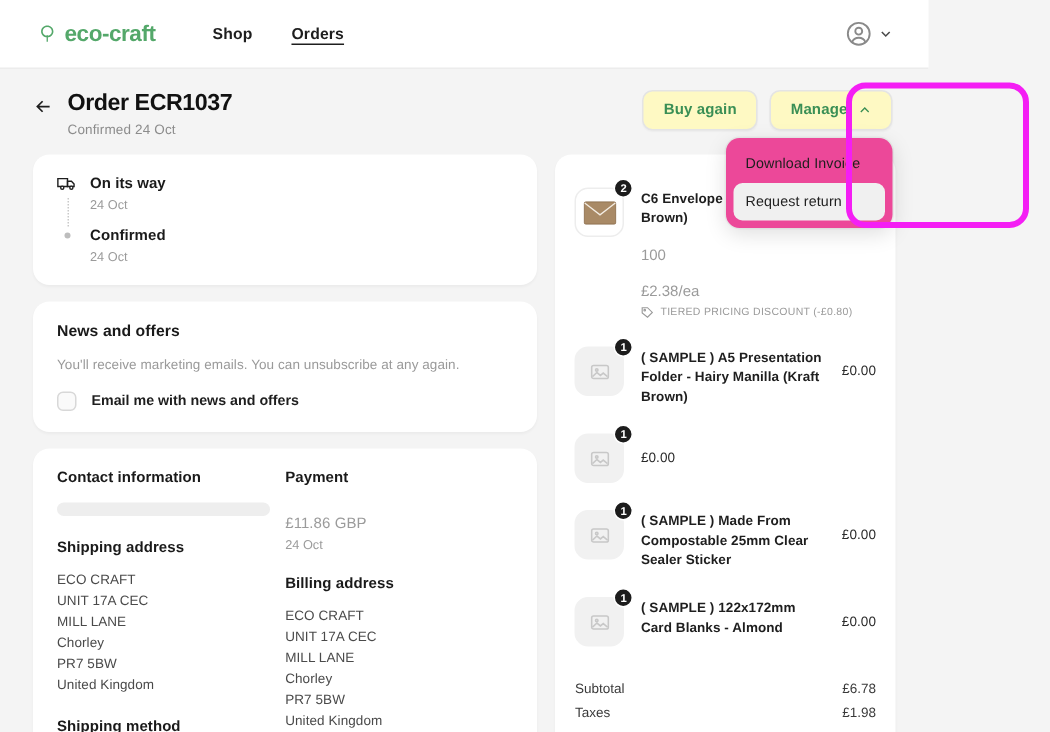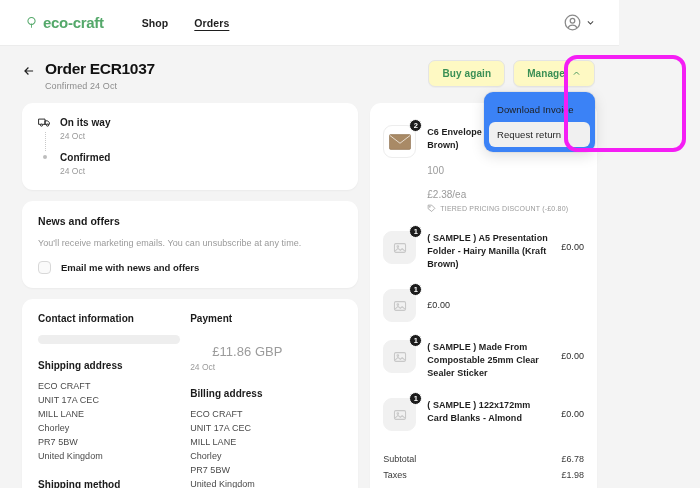--- a/index.html
+++ b/index.html
@@ -50,21 +50,21 @@
     display: flex; align-items: center; gap: 7px;
     font-size: 10px; font-weight: 700; color: #3a8f55;
     letter-spacing: 0.1px; cursor: pointer;
     box-shadow: 0 1px 1px rgba(0,0,0,0.03);
   }
   .chev-up { width: 9px; height: 9px; display: block; }
 
   
   .dropdown {
     position: absolute; top: 32px; right: 0;
-    width: 111px; background: #3b82f6;
+    width: 111px; background: #ec4899;
     border-radius: 9px;
     box-shadow: 0 4px 14px rgba(0,0,0,0.13), 0 0 0 1px rgba(0,0,0,0.04);
     padding: 5px; z-index: 40;
   }
   .dd-item {
     font-size: 9.5px; color: #1e1e1e; letter-spacing: 0.1px;
     padding: 7px 8px; border-radius: 6px; cursor: pointer;
     white-space: nowrap;
   }
   .dd-item.hovered { background: #f0f0f0; }
@@ -114,21 +114,21 @@
 
   
   .info-grid { display: flex; }
   .info-col { width: 50%; padding-right: 10px; }
   .sec-h { font-size: 10px; font-weight: 700; color: #1a1a1a; letter-spacing: 0.05px; }
   .skel {
     height: 9px; border-radius: 5px; background: #eeeeee;
     margin-top: 11px; width: 100%;
   }
   .addr-line { font-size: 9px; color: #4a4a4a; line-height: 14px; letter-spacing: 0.05px; }
-  .pay-amt { font-size: 13px; color: #9b9b9b; letter-spacing: 0.05px; margin-left: 22px; }
+  .pay-amt { font-size: 10px; color: #9b9b9b; letter-spacing: 0.05px; }
   .pay-date { font-size: 8.5px; color: #9b9b9b; margin-top: 3px; }
   .blk { margin-top: 16px; }
   .blk-body { margin-top: 8px; }
 
   
   .items-card { background:#fff; border-radius: 11px; padding: 13px 13px 14px 13px; box-shadow: 0 1px 2px rgba(0,0,0,0.04); }
   .item {
     display: flex; align-items: flex-start; gap: 11px;
     padding: 9px 0; position: relative;
   }
@@ -242,21 +242,21 @@
           <div class="tl-row">
             <span class="dot-mark"></span>
             <div class="tl-title">Confirmed</div>
             <div class="tl-date">24 Oct</div>
           </div>
         </div>
       </div>
 
       <div class="card">
         <div class="card-title">News and offers</div>
-        <div class="card-desc">You'll receive marketing emails. You can unsubscribe at any time.</div>
+        <div class="card-desc">You'll receive marketing emails. You can unsubscribe at any again.</div>
         <div class="check-row">
           <span class="checkbox"></span>
           <span class="check-label">Email me with news and offers</span>
         </div>
       </div>
 
       <div class="card">
         <div class="info-grid">
           <div class="info-col">
             <div class="sec-h">Contact information</div>

